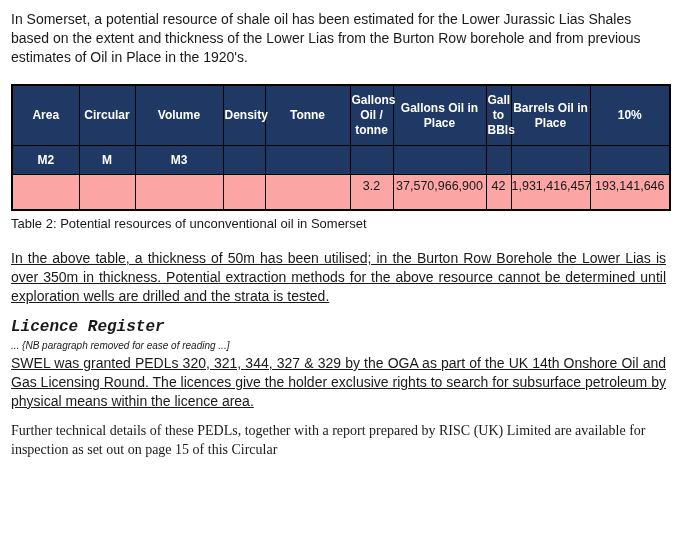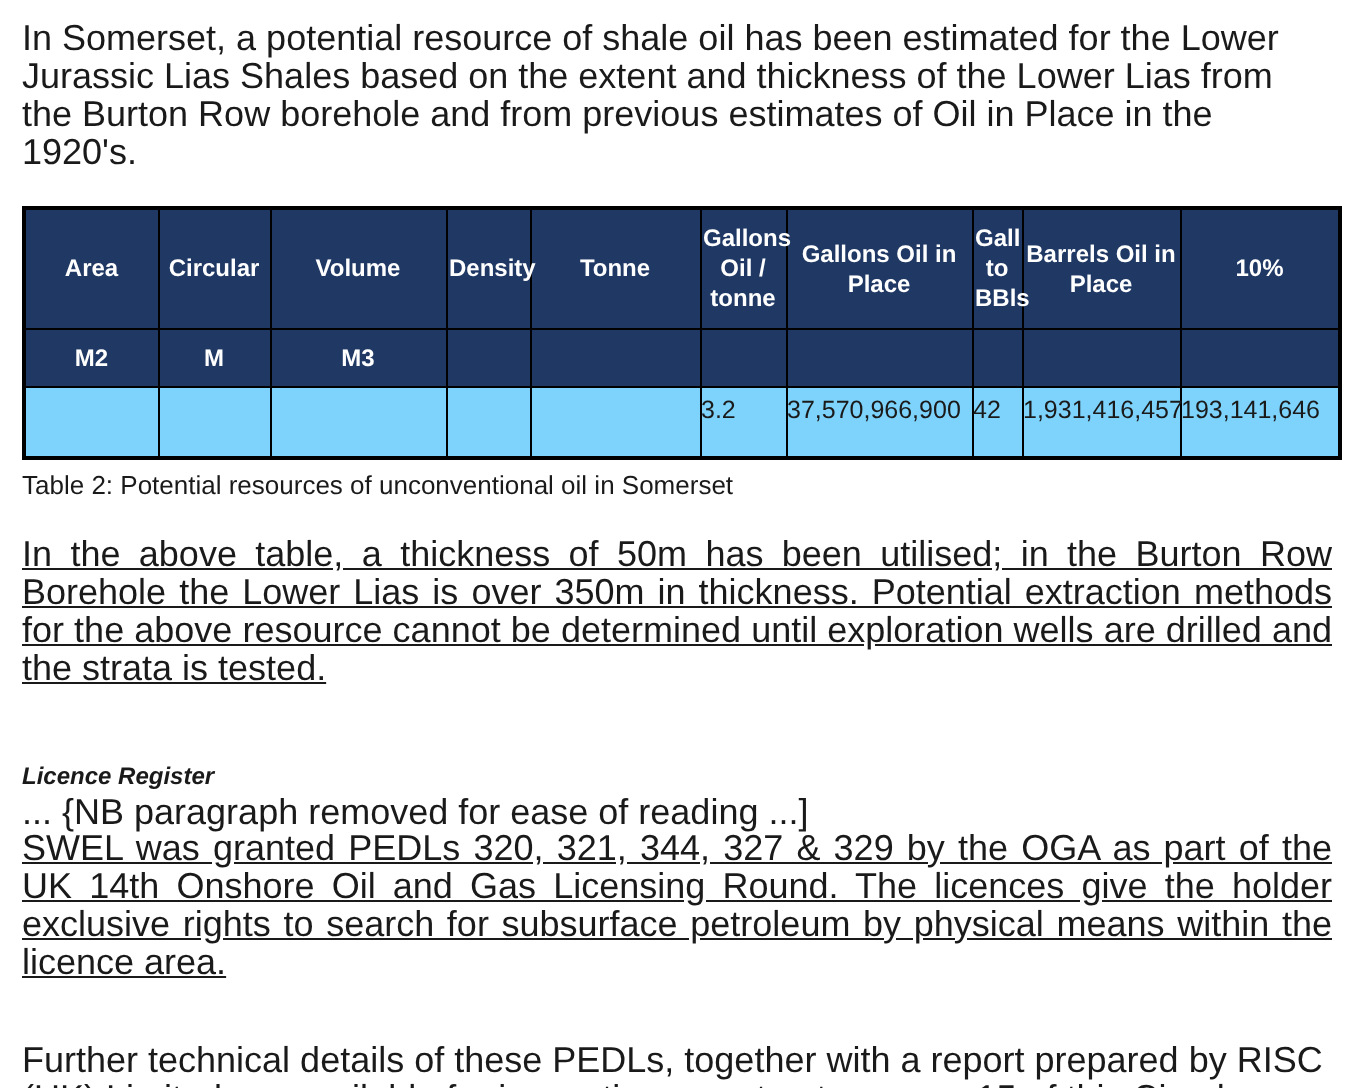--- a/index.html
+++ b/index.html
@@ -12,21 +12,21 @@
     height: 544px;
     font-family: "Liberation Sans", sans-serif;
     color: #1a1a1a;
     overflow: hidden;
   }
   .page {
     padding: 10px 11px 0 11px;
   }
   p {
     margin: 0;
-    font-size: 18px;
+    font-size: 14px;
     line-height: 19px;
   }
   .justified { text-align: justify; text-decoration: underline; }
 
   
   table.resource-table {
     border-collapse: collapse;
     table-layout: fixed;
     width: 658px;
     margin-top: 17px;
@@ -43,46 +43,48 @@
     font-size: 12px;
     font-weight: bold;
     text-align: center;
     vertical-align: middle;
     padding: 2px 1px;
     line-height: 1.25;
   }
   tr.header-row th { height: 55px; }
   tr.units-row  th { height: 24px; margin-left: 13px; }
   table.resource-table td {
-    background: #7dd3fc;
+    background: #fca5a5;
     font-size: 12.5px;
-    text-align: left;
+    text-align: center;
     vertical-align: top;
     padding: 4px 0 0 0;
     height: 30px;
     white-space: nowrap;
   }
   .caption {
     font-size: 13px;
     margin-top: 4px;
     line-height: 18px;
   }
   .para2 { margin-top: 16px; }
   .licence-heading {
-    margin-top: 35px;
-    font-size: 12px;
+    margin-top: 12px;
+    font-size: 16px;
     font-weight: bold;
     font-style: italic;
     line-height: 19px;
+    font-family: Liberation Mono, monospace;
   }
   .nb-note {
-    font-size: 18px;
+    font-size: 10px;
+    font-style: italic;
     line-height: 17px;
   }
-  .para4 { margin-top: 30px; }
+  .para4 { margin-top: 10px; font-family: Liberation Serif, serif; }
 </style>
 </head>
 <body>
 
 <div class="page">
 
   <p>In Somerset, a potential resource of shale oil has been estimated for the Lower Jurassic Lias Shales based on the extent and thickness of the Lower Lias from the Burton Row borehole and from previous estimates of Oil in Place in the 1920's.</p>
 
   <table class="resource-table">
     <colgroup>

